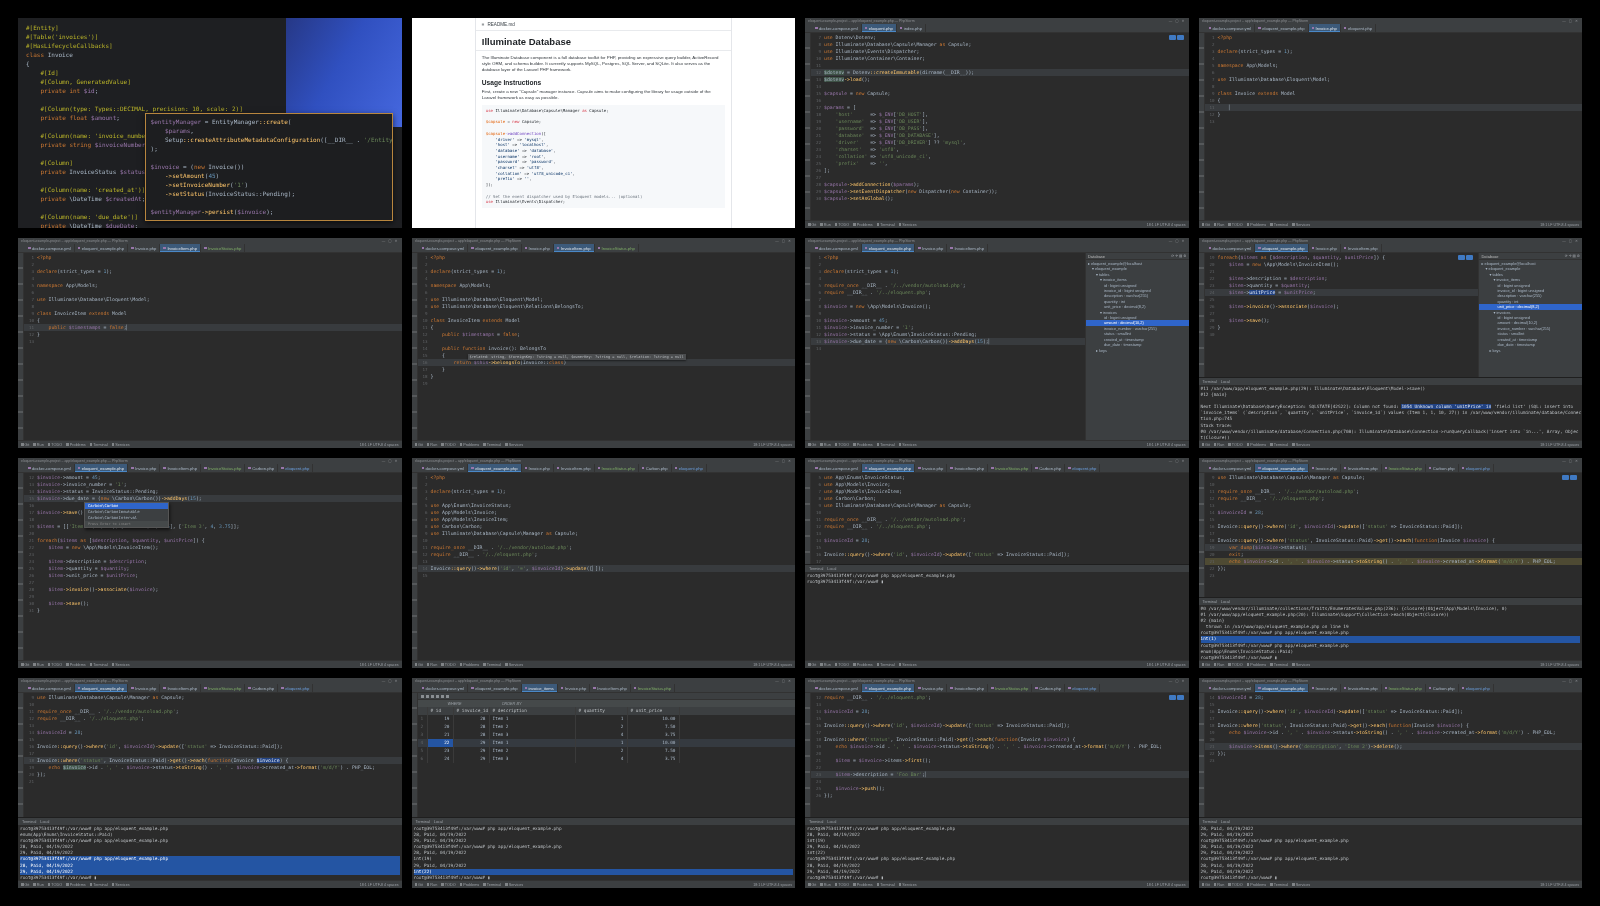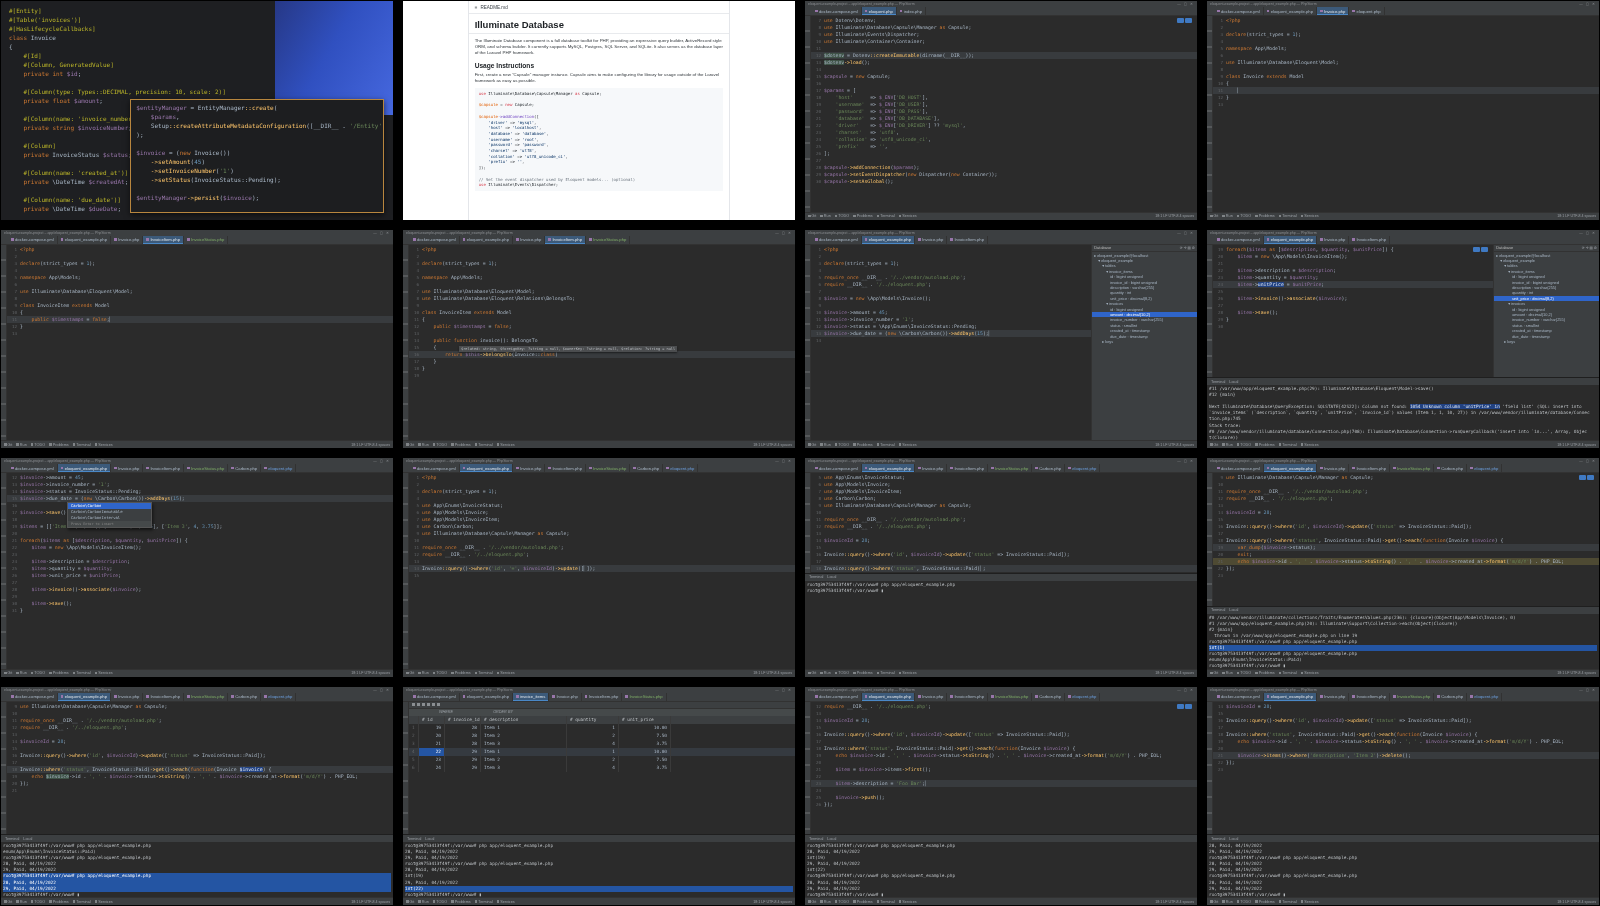--- a/index.html
+++ b/index.html
@@ -1,17 +1,17 @@
 <!DOCTYPE html>
 <html><head>
 <meta charset="utf-8">
 <style>
 *{margin:0;padding:0;box-sizing:border-box}
 html,body{width:1600px;height:906px;background:#000;overflow:hidden;font-family:"Liberation Sans",sans-serif}
-#grid{width:1600px;height:906px;display:grid;grid-template-columns:repeat(4,1fr);grid-template-rows:repeat(4,1fr);gap:10px;padding:1px;background:#000}
+#grid{width:1600px;height:906px;display:grid;grid-template-columns:repeat(4,1fr);grid-template-rows:repeat(4,1fr);gap:10px;padding:18px;background:#000}
 .tile{position:relative;overflow:hidden;background:#2b2b2b}
 
 .win{display:flex;flex-direction:column;height:100%}
 .titlebar{height:6px;background:#3c3f41;display:flex;align-items:center;justify-content:space-between;padding:0 3px;flex:none}
 .title-text{font-size:3.5px;color:#8c8f93;white-space:nowrap;overflow:hidden}
 .win-dots{font-size:3.5px;color:#8c8f93;letter-spacing:1px;white-space:nowrap}
 .tabbar{height:9px;background:#3c3f41;border-bottom:1px solid #323232;display:flex;align-items:stretch;padding-left:7px;flex:none;overflow:hidden}
 .tab{display:flex;align-items:center;gap:1.5px;padding:0 3px;font-size:4.2px;color:#a9b7c6;border-right:1px solid #323232;white-space:nowrap}
 .tab .fico{width:2.5px;height:2.5px;background:#9876aa;display:inline-block;flex:none}
 .tab.a{background:#3c5a7a;box-shadow:inset 0 -1px 0 #4a88c7;color:#dfe3e8}

